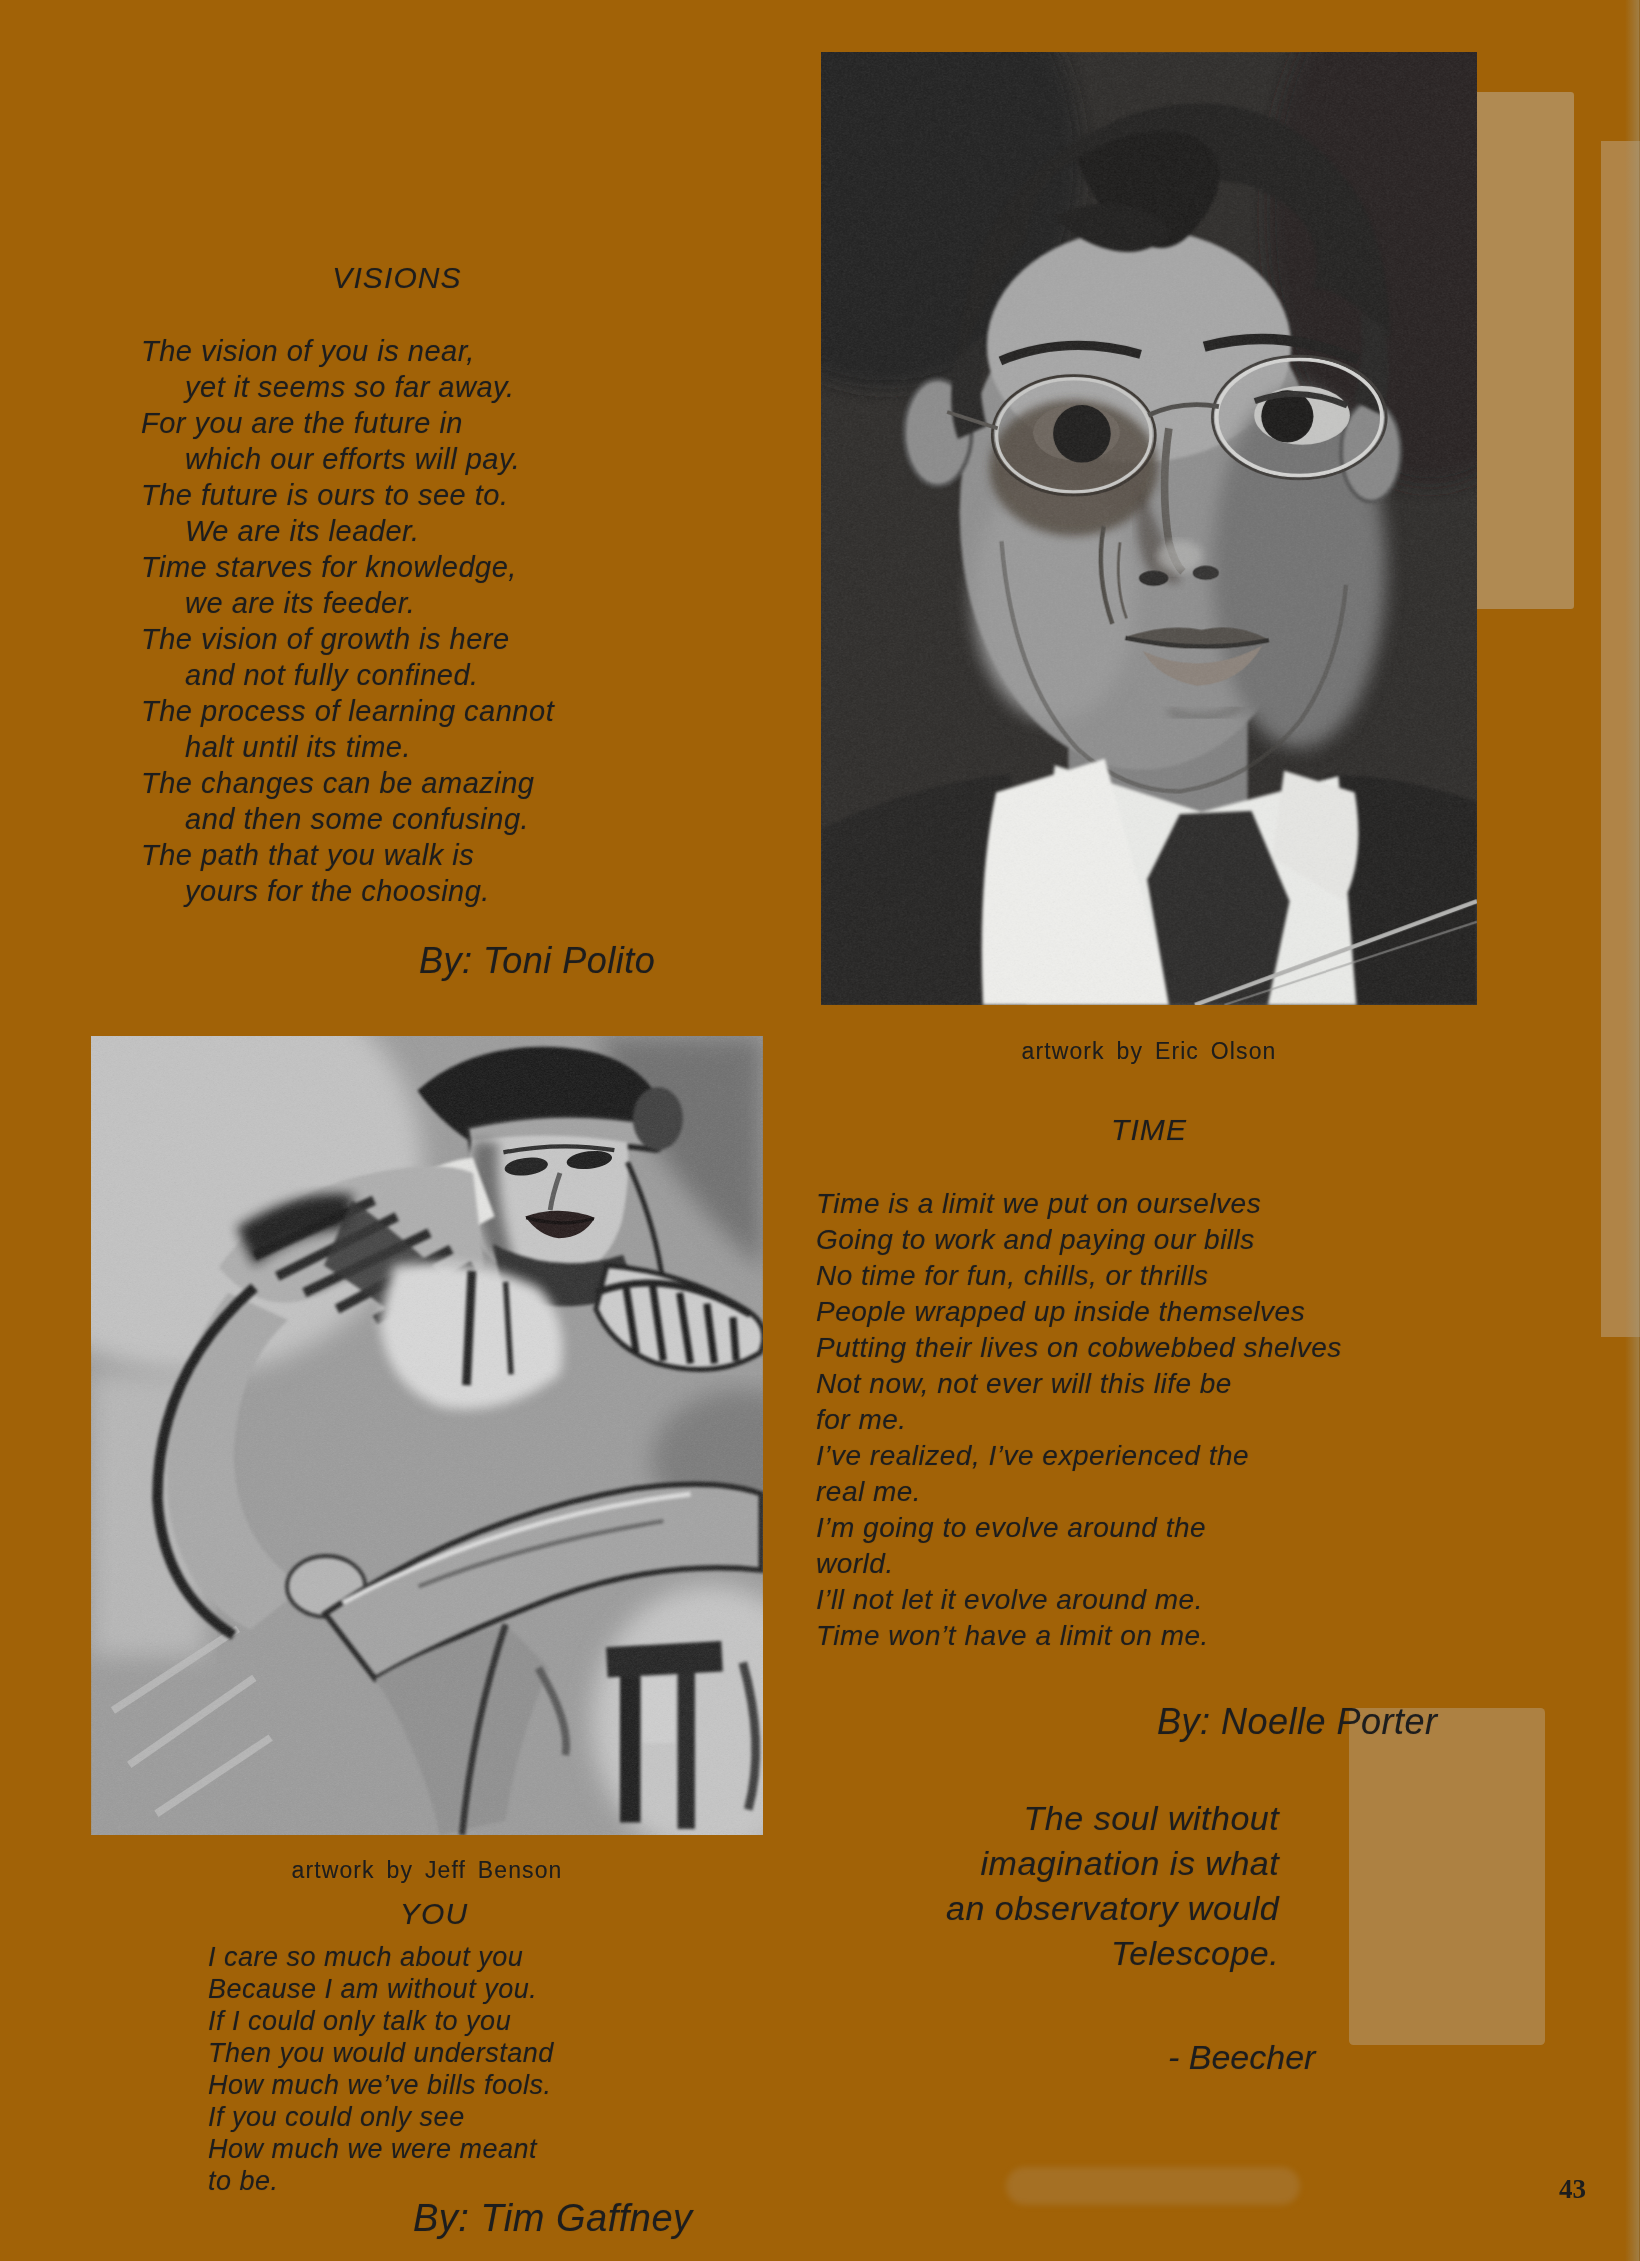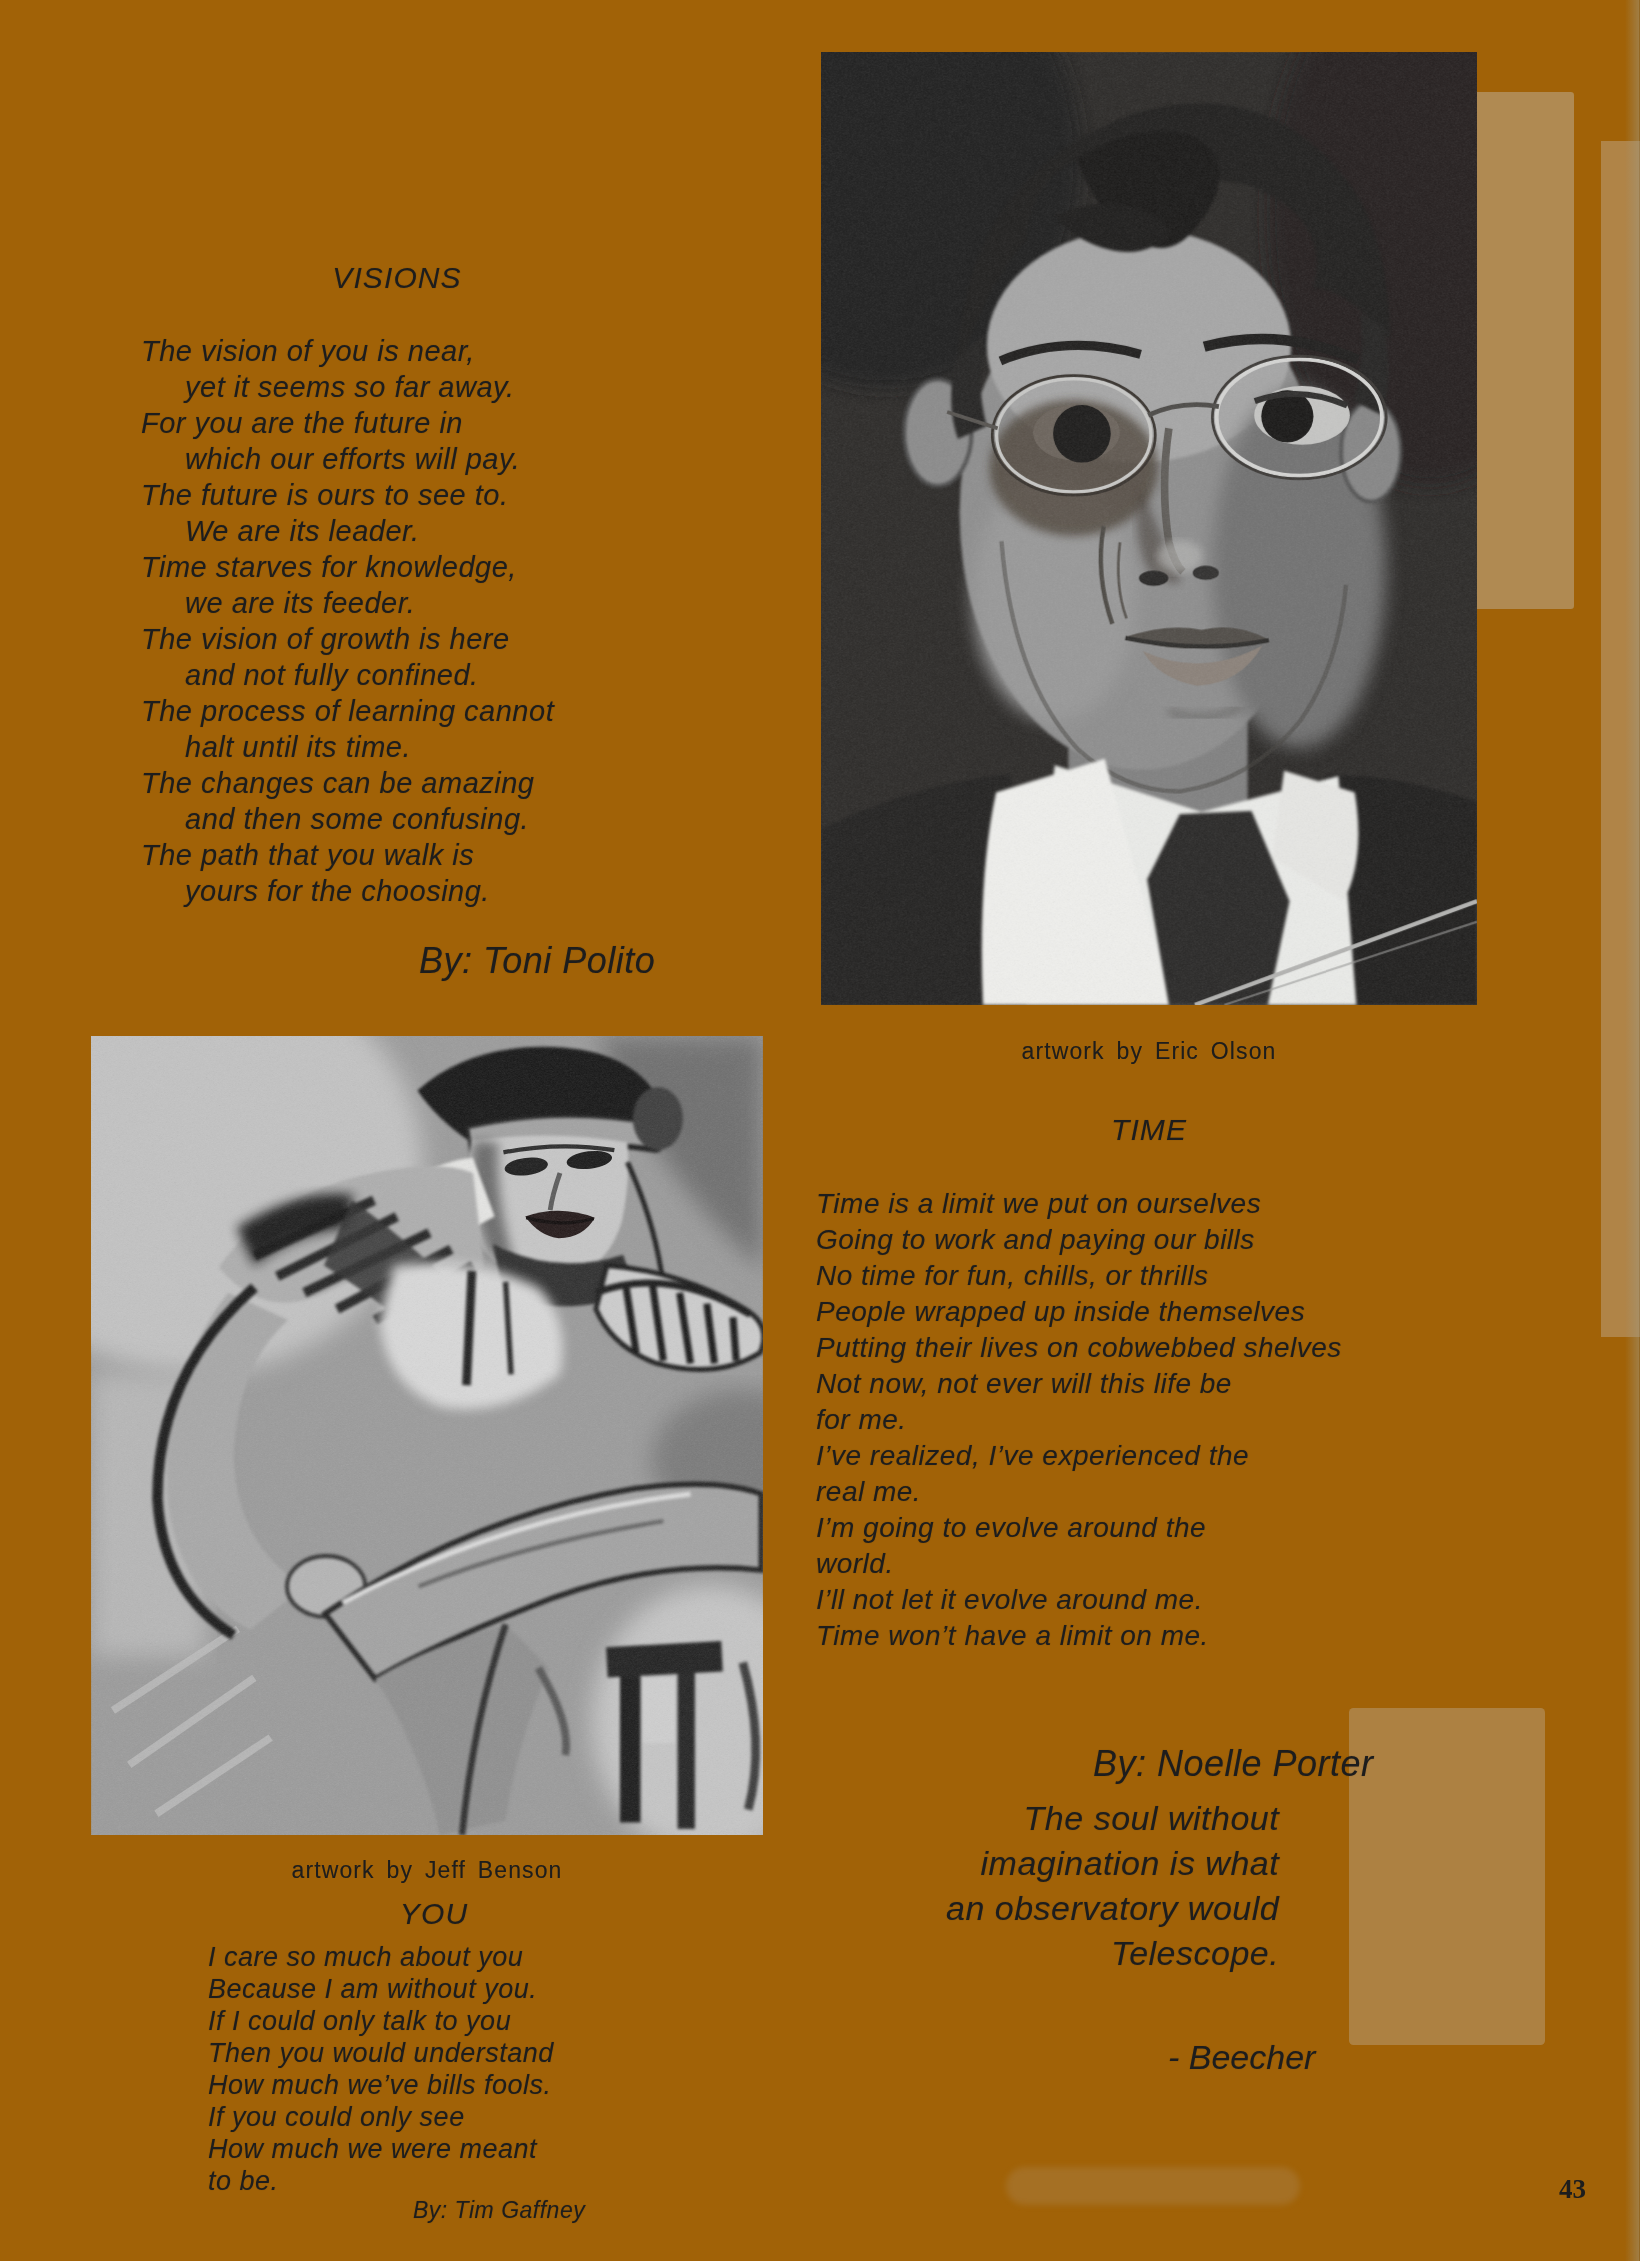--- a/index.html
+++ b/index.html
@@ -153,21 +153,21 @@
     <div>Putting their lives on cobwebbed shelves</div>
     <div>Not now, not ever will this life be</div>
     <div>for me.</div>
     <div>I’ve realized, I’ve experienced the</div>
     <div>real me.</div>
     <div>I’m going to evolve around the</div>
     <div>world.</div>
     <div>I’ll not let it evolve around me.</div>
     <div>Time won’t have a limit on me.</div>
   </div>
-  <div class="t byline" style="left:1093px;top:1701px;margin-top:42px;">By: Noelle Porter</div>
+  <div class="t byline" style="left:1157px;top:1701px;">By: Noelle Porter</div>
 
   <svg class="artwork" style="left:91px;top:1036px;" width="672" height="799" viewBox="0 0 1235 1469" role="img">
     <defs>
       <filter id="grainB" x="0" y="0" width="100%" height="100%">
         <feTurbulence type="fractalNoise" baseFrequency="0.75" numOctaves="2" stitchTiles="stitch"></feTurbulence>
         <feColorMatrix type="saturate" values="0"></feColorMatrix>
         <feComponentTransfer>
             <feFuncA type="linear" slope="0.35" intercept="0"></feFuncA>
           </feComponentTransfer>
       </filter>
@@ -266,21 +266,21 @@
   <div class="t poem you-poem">
     <div>I care so much about you</div>
     <div>Because I am without you.</div>
     <div>If I could only talk to you</div>
     <div>Then you would understand</div>
     <div>How much we’ve bills fools.</div>
     <div>If you could only see</div>
     <div>How much we were meant</div>
     <div>to be.</div>
   </div>
-  <div class="t byline" style="left:413px;top:2197px;font-size:23px;">By: Tim Gaffney</div>
+  <div class="t byline" style="left:413px;top:2197px;font-size:38px;">By: Tim Gaffney</div>
 
   <div class="t quote-block">
     <div>The soul without</div>
     <div>imagination is what</div>
     <div>an observatory would</div>
     <div>Telescope.</div>
   </div>
   <div class="t quote-attr">- Beecher</div>
 
   <div class="t page-number">43</div>

